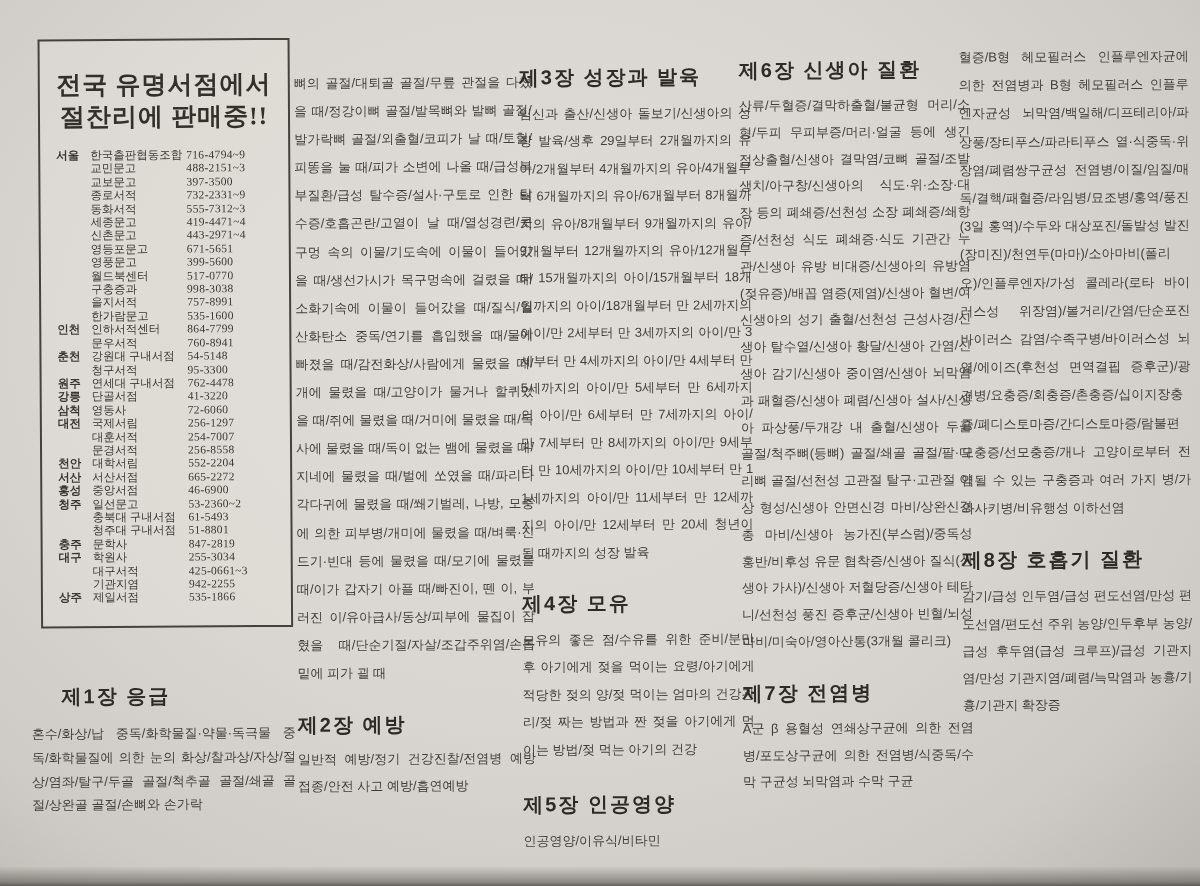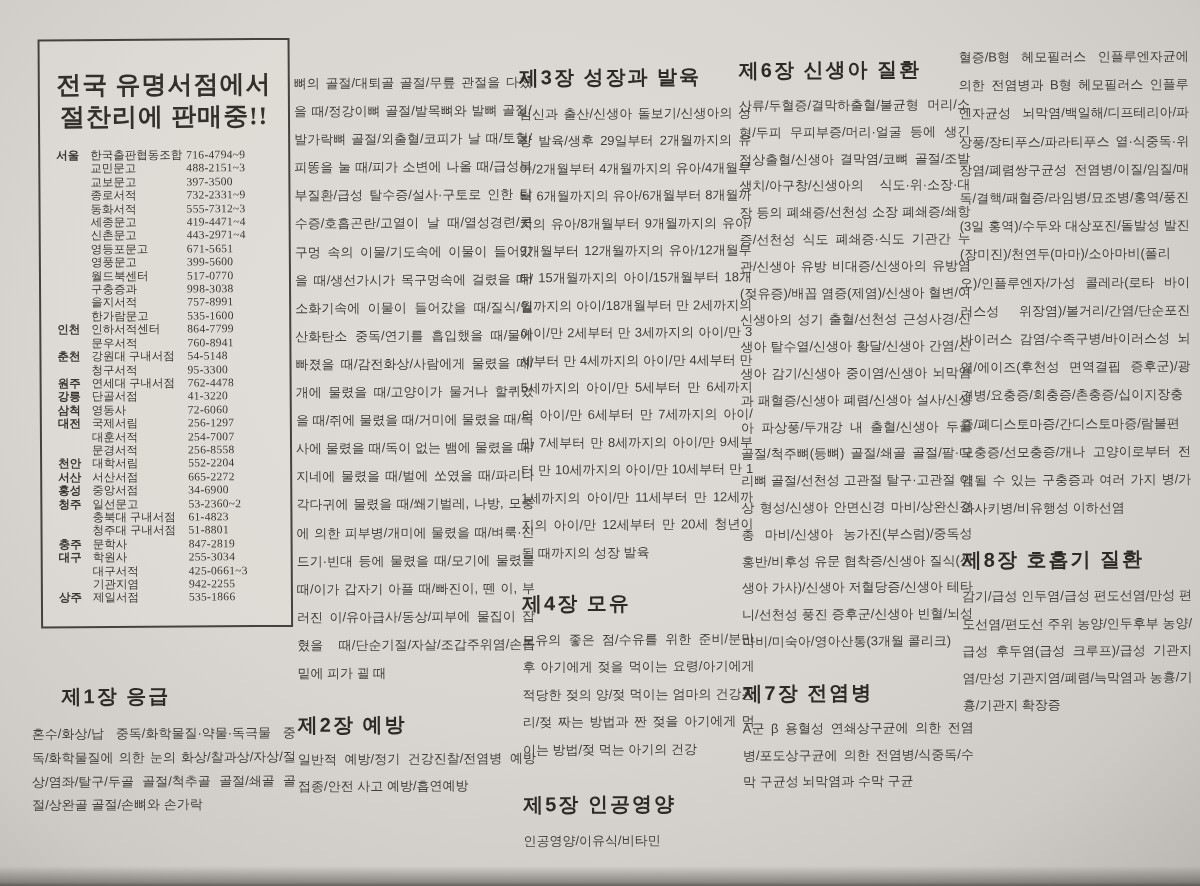--- a/index.html
+++ b/index.html
@@ -230,33 +230,33 @@
 
           <div class="store-row">
             <span class="region">서산</span>
             <span class="store">서산서점</span>
             <span class="phone">665-2272</span>
           </div>
 
           <div class="store-row">
             <span class="region">홍성</span>
             <span class="store">중앙서점</span>
-            <span class="phone">34-6900</span>
+            <span class="phone">46-6900</span>
           </div>
 
           <div class="store-row">
             <span class="region">청주</span>
             <span class="store">일선문고</span>
             <span class="phone">53-2360~2</span>
           </div>
 
           <div class="store-row">
             <span class="region"></span>
             <span class="store">충북대 구내서점</span>
-            <span class="phone">61-4823</span>
+            <span class="phone">61-5493</span>
           </div>
 
           <div class="store-row">
             <span class="region"></span>
             <span class="store">청주대 구내서점</span>
             <span class="phone">51-8801</span>
           </div>
 
           <div class="store-row">
             <span class="region">충주</span>

